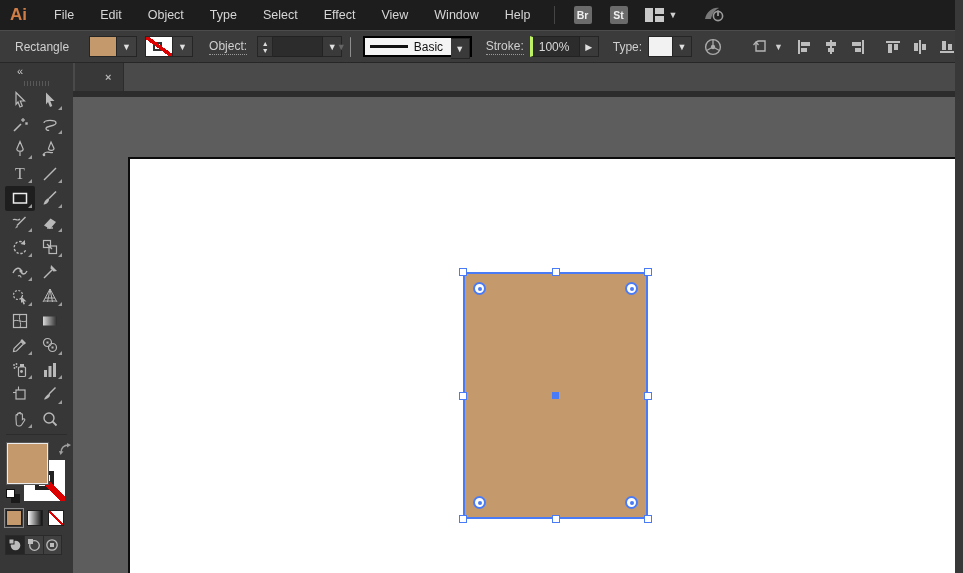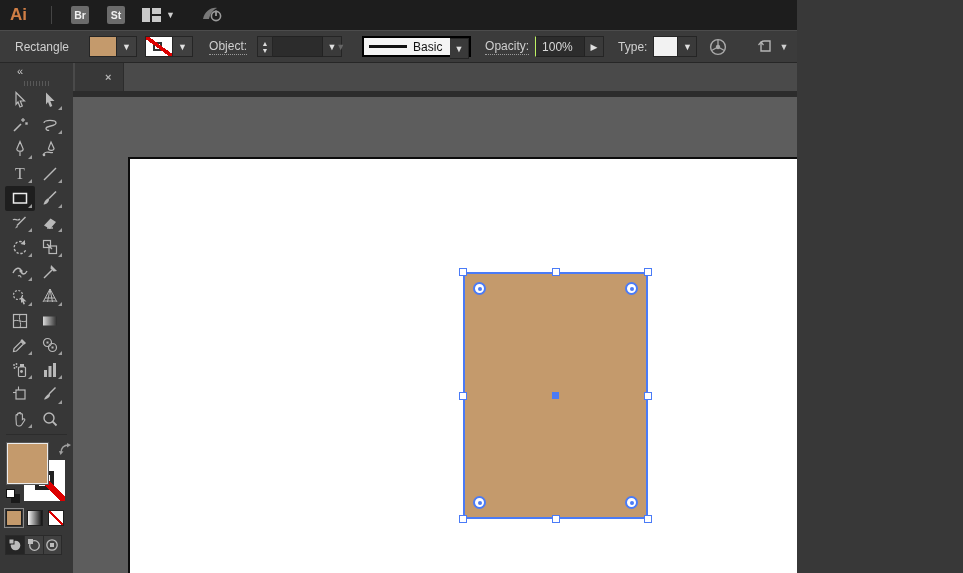--- a/index.html
+++ b/index.html
@@ -1,18 +1,18 @@
 <!DOCTYPE html>
 <html><head>
 <meta charset="utf-8">
 <style>
   * { margin:0; padding:0; box-sizing:border-box; }
   html,body { width:963px; height:573px; overflow:hidden; background:#383838;
     font-family:"Liberation Sans", sans-serif; }
-  .app { position:relative; width:797px; height:573px; background:#c2410c; overflow:hidden; }
+  .app { position:relative; width:955px; height:573px; background:#c2410c; overflow:hidden; }
 
   
   .menubar { height:30px; background:#1d1d1d; display:flex; align-items:center; color:#d6d6d6; font-size:12.5px; }
   .ai-logo { color:#d07e45; font-weight:bold; font-size:17px; margin:0 14px 0 10px; letter-spacing:0; }
   .menu-item { padding:0 13px; cursor:default; line-height:30px; }
   .mb-divider { width:1px; height:18px; background:#454545; margin:0 10px; }
   .sq-btn { width:18px; height:18px; background:#6b6b6b; color:#f0f0f0; font-size:10.5px; font-weight:bold;
     display:flex; align-items:center; justify-content:center; border-radius:2px; margin:0 9px; }
   .ws-wrap { display:flex; align-items:center; margin:0 8px; }
   .chev { color:#cfcfcf; font-size:9px; margin-left:5px; }
@@ -112,20 +112,31 @@
   .w-tl{left:8px;top:8px;} .w-tr{right:8px;top:8px;} .w-bl{left:8px;bottom:8px;} .w-br{right:8px;bottom:8px;}
   .center-dot { position:absolute; left:50%; top:50%; width:7px; height:7px; margin:-3.5px 0 0 -3.5px; background:#4a7bf7; }
 </style>
 </head>
 <body>
 
 <div class="app">
 
   <div class="menubar">
     <span class="ai-logo">Ai</span>
+    <div id="menu-items" style="display:flex;">
+        <span class="menu-item">File</span>
+        <span class="menu-item">Edit</span>
+        <span class="menu-item">Object</span>
+        <span class="menu-item">Type</span>
+        <span class="menu-item">Select</span>
+        <span class="menu-item">Effect</span>
+        <span class="menu-item">View</span>
+        <span class="menu-item">Window</span>
+        <span class="menu-item">Help</span>
+      </div>
     <div class="mb-divider"></div>
     <div class="sq-btn">Br</div>
     <div class="sq-btn">St</div>
     <div class="ws-wrap">
       <svg width="19" height="14" viewBox="0 0 19 14">
         <rect x="0" y="0" width="8" height="14" fill="#c9c9c9"></rect>
         <rect x="10" y="0" width="9" height="6" fill="#c9c9c9"></rect>
         <rect x="10" y="8" width="9" height="6" fill="#c9c9c9"></rect>
       </svg>
       <span class="chev">▼</span>
@@ -165,23 +176,23 @@
     <div class="disabled-dd">
       <span class="dchev">▼</span>
     </div>
     <div class="basic-combo">
       <div class="basic-box">
         <span class="basic-line"></span>
         <span>Basic</span>
       </div>
       <div class="chevbtn">▼</div>
     </div>
-    <span class="cb-label dotted-u" style="margin-left:10px;">Opacity:</span>
+    <span class="cb-label dotted-u" style="margin-left:10px;">Stroke:</span>
     <div style="display:flex; align-items:center;">
-      <div class="field w opacity-field" style="border-left:1px solid #bef264;">100%</div>
+      <div class="field w opacity-field" style="border-left:3px solid #bef264;">100%</div>
       <div class="chevbtn">▶</div>
     </div>
     <span class="cb-label" style="margin-left:14px;">Type:</span>
     <div style="display:flex; align-items:center;">
       <div class="style-swatch"></div>
       <div class="chevbtn">▼</div>
     </div>
     <div class="cb-icon" style="margin-left:12px;">
       <svg width="18" height="18" viewBox="0 0 18 18">
         <circle cx="9" cy="9" r="7.4" fill="none" stroke="#aaa" stroke-width="1.4"></circle>

